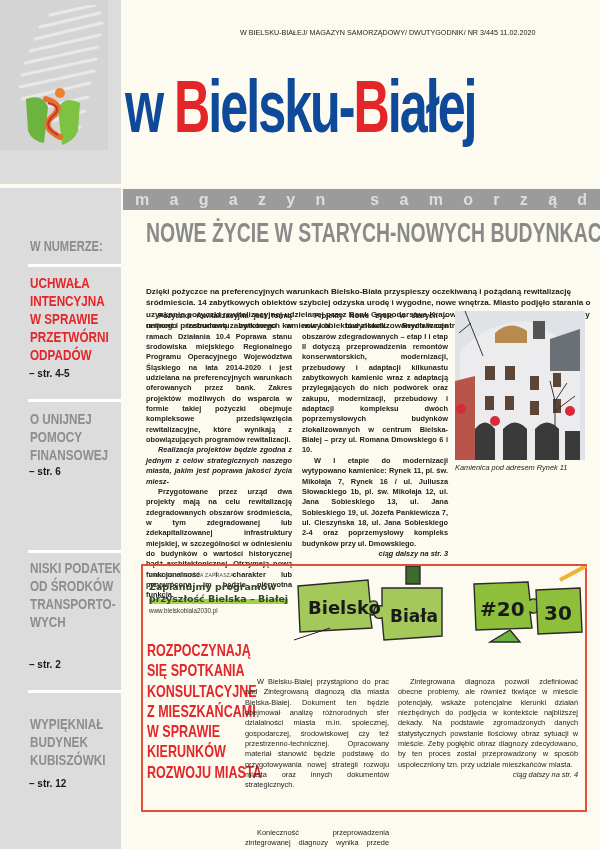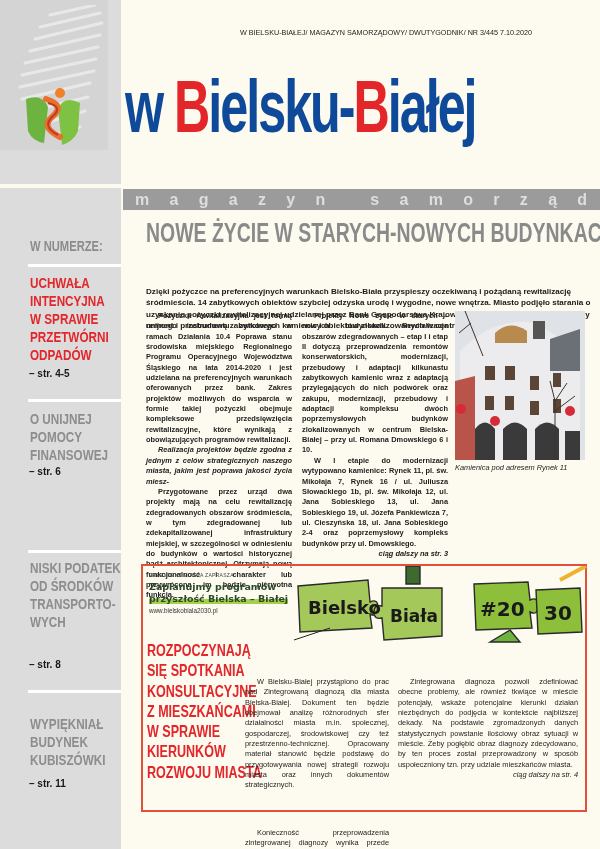--- a/index.html
+++ b/index.html
@@ -75,21 +75,21 @@
   </svg>
   <svg class="logo" viewBox="0 0 62 62">
     <path d="M4 14 Q20 8 26 22 L22 58 Q10 56 6 46 Z" fill="#6cb33f"></path>
     <path d="M58 18 Q42 10 36 24 L40 60 Q52 56 56 46 Z" fill="#7dc242"></path>
     <path d="M24 14 Q44 20 30 32 Q18 42 38 52" stroke="#e8702a" stroke-width="6" fill="none" stroke-linecap="round"></path>
     <path d="M26 18 Q42 22 30 32 Q20 42 36 50" stroke="#c0392b" stroke-width="2" fill="none"></path>
     <circle cx="38" cy="8" r="5" fill="#f0812b"></circle>
   </svg>
 </div>
 
-<div class="topline">W BIELSKU-BIAŁEJ/ MAGAZYN SAMORZĄDOWY/ DWUTYGODNIK/  NR 3/445  7.10.2020</div>
+<div class="topline">W BIELSKU-BIAŁEJ/ MAGAZYN SAMORZĄDOWY/ DWUTYGODNIK/  NR 3/445  11.02.2020</div>
 
 <div class="brand"><span>w </span><span class="red">B</span><span>ielsku-</span><span class="red">B</span><span>iałej</span></div>
 
 <div class="gap-white"></div>
 <div class="issue-bar">
   <div class="mag-strip">magazyn samorządowy</div>
 </div>
 
 <div class="wn-label">W NUMERZE:</div>
 <div class="divider" style="top:264px"></div>
@@ -110,29 +110,29 @@
 </div>
 <div class="toc-page" style="top:466px">– str. 6</div>
 
 <div class="divider" style="top:550px"></div>
 <div class="toc-title gray" style="top:559px">
   <div>NISKI PODATEK</div>
     <div>OD ŚRODKÓW</div>
     <div>TRANSPORTO-</div>
     <div>WYCH</div>
 </div>
-<div class="toc-page" style="top:659px">– str. 8</div>
+<div class="toc-page" style="top:659px">– str. 2</div>
 
 <div class="divider" style="top:690px"></div>
 <div class="toc-title gray" style="top:715px">
   <div>WYPIĘKNIAŁ</div>
     <div>BUDYNEK</div>
     <div>KUBISZÓWKI</div>
 </div>
-<div class="toc-page" style="top:778px">– str. 11</div>
+<div class="toc-page" style="top:778px">– str. 12</div>
 
 <div class="headline">NOWE ŻYCIE W STARYCH-NOWYCH BUDYNKACH</div>
 <div class="lead">Dzięki pożyczce na preferencyjnych warunkach Bielsko-Biała przyspieszy oczekiwaną i pożądaną rewitalizację śródmieścia. 14 zabytkowych obiektów szybciej odzyska urodę i wygodne, nowe wnętrza. Miasto podjęło starania o uzyskanie pożyczki rewitalizacyjnej udzielanej przez Bank Gospodarstwa Krajowego w Warszawie na kompleksowy remont i przebudowę zabytkowych kamienic i obiektów zlokalizowanych w centrum miasta.</div>
 
 <div class="col col1">
   <p>Pożyczka rewitalizacyjna jest formą unijnego instrumentu zwrotnego w ramach Działania 10.4 Poprawa stanu środowiska miejskiego Regionalnego Programu Operacyjnego Województwa Śląskiego na lata 2014-2020 i jest udzielana na preferencyjnych warunkach oferowanych przez bank. Zakres projektów możliwych do wsparcia w formie takiej pożyczki obejmuje kompleksowe przedsięwzięcia rewitalizacyjne, które wynikają z obowiązujących programów rewitalizacji.</p>
   <p style="font-style:italic">Realizacja projektów będzie zgodna z jednym z celów strategicznych naszego miasta, jakim jest poprawa jakości życia miesz-</p>
   <p>Przygotowane przez urząd dwa projekty mają na celu rewitalizację zdegradowanych obszarów śródmieścia, w tym zdegradowanej lub zdekapitalizowanej infrastruktury miejskiej, w szczególności w odniesieniu do budynków o wartości historycznej bądź architektonicznej. Otrzymają nową funkcjonalność i charakter lub przywrócona im będzie pierwotna funkcja.</p>
 </div>
 <div class="col col2">

